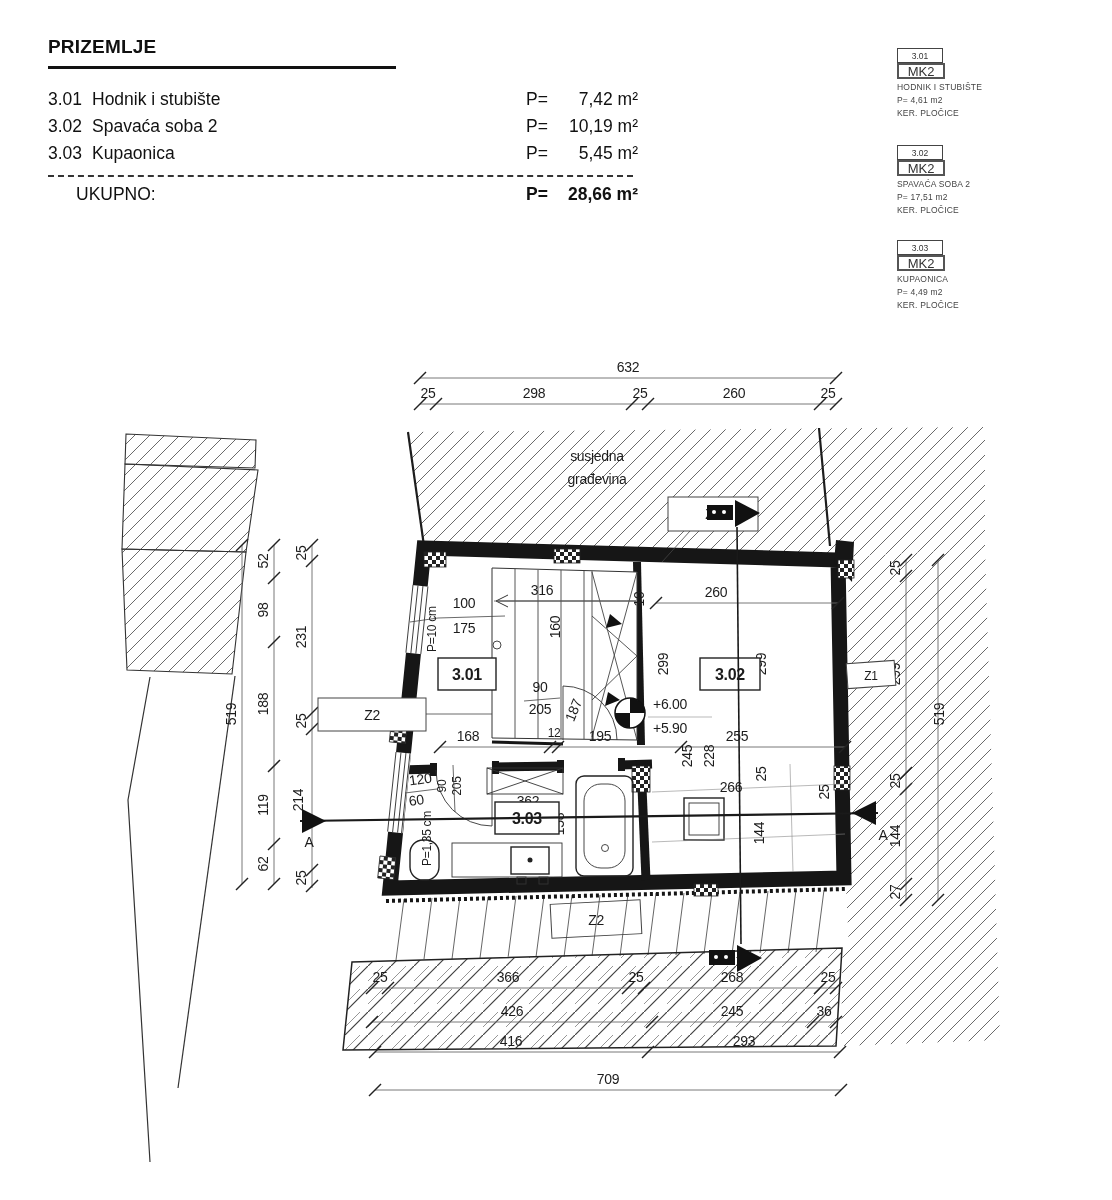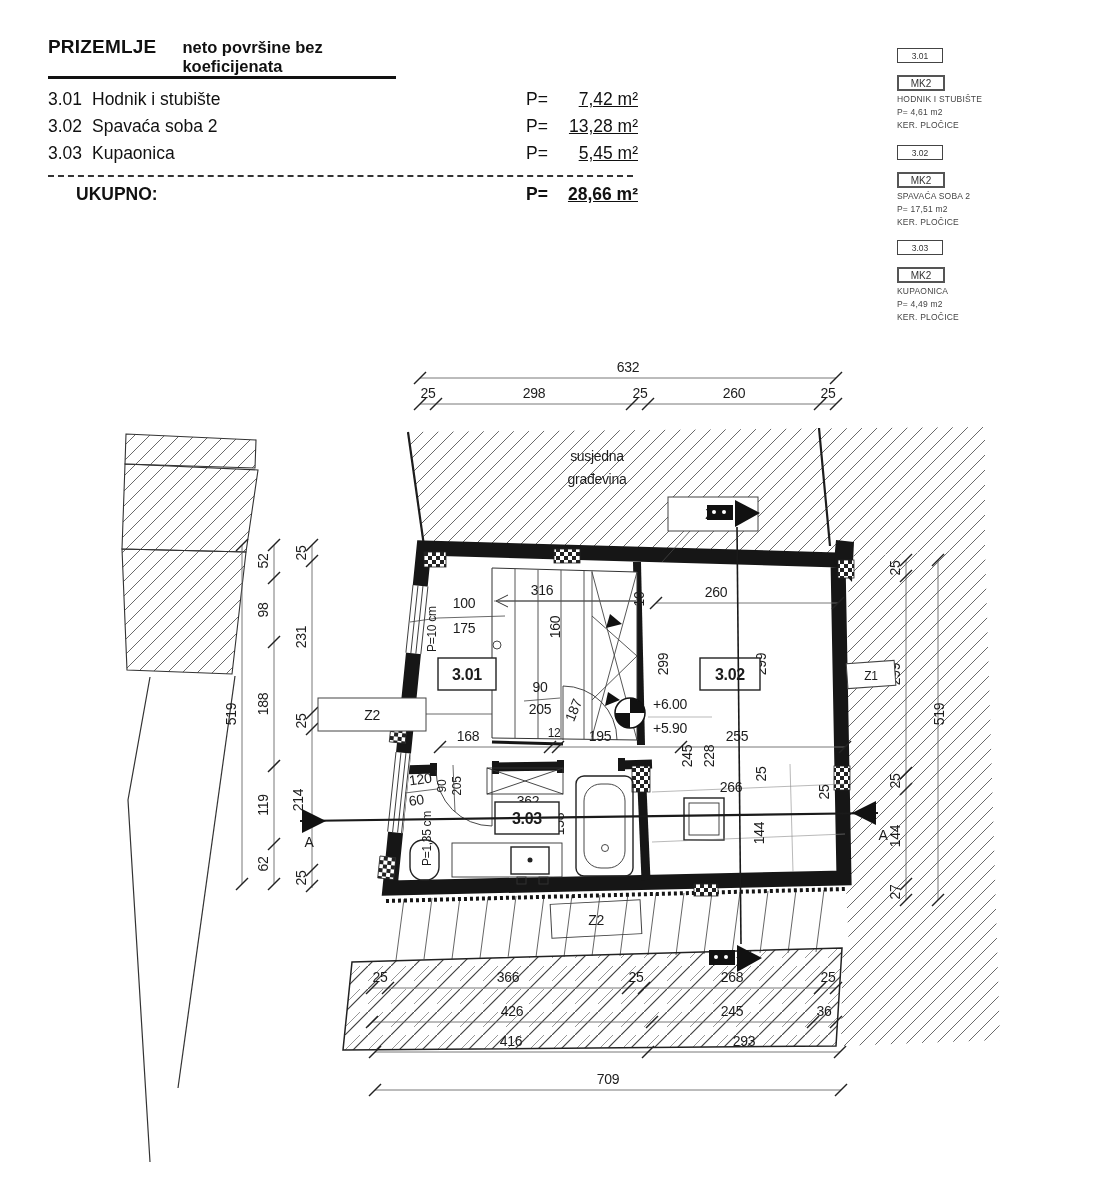--- a/index.html
+++ b/index.html
@@ -1,40 +1,40 @@
 <!DOCTYPE html>
 <html><head>
 <meta charset="utf-8">
 <style>
   html,body{margin:0;padding:0;background:#fff;width:1112px;height:1200px;
     font-family:"Liberation Sans",sans-serif;color:#111;overflow:hidden;position:relative;}
   #stage{position:absolute;left:0;top:0;width:1112px;height:1200px;background:#fff;}
   
   .hdr{position:absolute;left:48px;top:36px;width:600px;}
   .hdr-title-row{display:flex;align-items:baseline;gap:26px;border-bottom:3px solid #111;
-    padding-bottom:0;width:348px;}
+    padding-bottom:8px;width:348px;}
   .hdr-title{font-size:19px;font-weight:bold;letter-spacing:.2px;}
   .hdr-sub{font-size:16.5px;font-weight:bold;}
   .tbl{position:absolute;left:48px;top:86px;width:590px;}
   .trow{display:flex;font-size:17.5px;line-height:27px;}
   .trow .code{width:44px;}
   .trow .name{flex:1;}
   .trow .pcol{width:34px;text-align:left;}
-  .trow .area{width:78px;text-align:right;text-decoration:underline;}
+  .trow .area{width:78px;text-align:right;}
   .sep{border-bottom:2px dashed #333;margin:8px 0 4px 0;width:585px;}
   .total .code{font-weight:bold;width:28px;}
-  .total .name{font-weight:bold;}
+  .total .name{font-weight:normal;}
   .total,.total .pcol,.total .area{font-weight:bold;}
   
   .legend{position:absolute;left:897px;top:40px;width:130px;}
   .lg{position:absolute;left:0;width:130px;}
   .lg-box{width:44px;height:13px;border:1.3px solid #444;font-size:8.5px;
     display:flex;align-items:center;justify-content:center;color:#333;}
-  .lg-box2{width:44px;height:12px;border:2.2px solid #555;font-size:10px;
-    display:flex;align-items:center;justify-content:center;color:#333;margin-top:12px;}
+  .lg-box2{width:44px;height:12px;border:2.2px solid #555;font-size:13px;
+    display:flex;align-items:center;justify-content:center;color:#333;margin-top:0;}
   .lg-line{font-size:8.5px;color:#444;margin-top:3px;white-space:nowrap;letter-spacing:.2px;}
   
   svg{position:absolute;left:0;top:0;}
   svg text{font-family:"Liberation Sans",sans-serif;fill:#1c1c1c;font-size:14px;letter-spacing:-.3px;}
   svg text.sm{font-size:12px;}
   svg text.room{font-size:16px;font-weight:bold;}
   .dimline{stroke:#6a6a6a;stroke-width:.9;fill:none;}
   .thin{stroke:#8a8a8a;stroke-width:.6;fill:none;}
   .obj{stroke:#222;stroke-width:1.4;fill:none;}
   .objthin{stroke:#333;stroke-width:.9;fill:none;}
@@ -44,36 +44,35 @@
   .leader{stroke:#444;stroke-width:.8;fill:none;}
 </style>
 </head>
 <body>
 
 <div id="stage">
 
   <div class="hdr">
     <div class="hdr-title-row">
       <span class="hdr-title">PRIZEMLJE</span>
-      <span class="hdr-sub">neto površine bez koeficijenata</span>
     </div>
   </div>
 
   <div class="tbl">
     <div class="trow">
       <span class="code">3.01</span>
       <span class="name">Hodnik i stubište</span>
       <span class="pcol">P=</span>
       <span class="area">7,42 m²</span>
     </div>
     <div class="trow">
       <span class="code">3.02</span>
       <span class="name">Spavaća soba 2</span>
       <span class="pcol">P=</span>
-      <span class="area">13,28 m²</span>
+      <span class="area">10,19 m²</span>
     </div>
     <div class="trow">
       <span class="code">3.03</span>
       <span class="name">Kupaonica</span>
       <span class="pcol">P=</span>
       <span class="area">5,45 m²</span>
     </div>
     <div class="sep"></div>
     <div class="trow total">
       <span class="code"></span>

